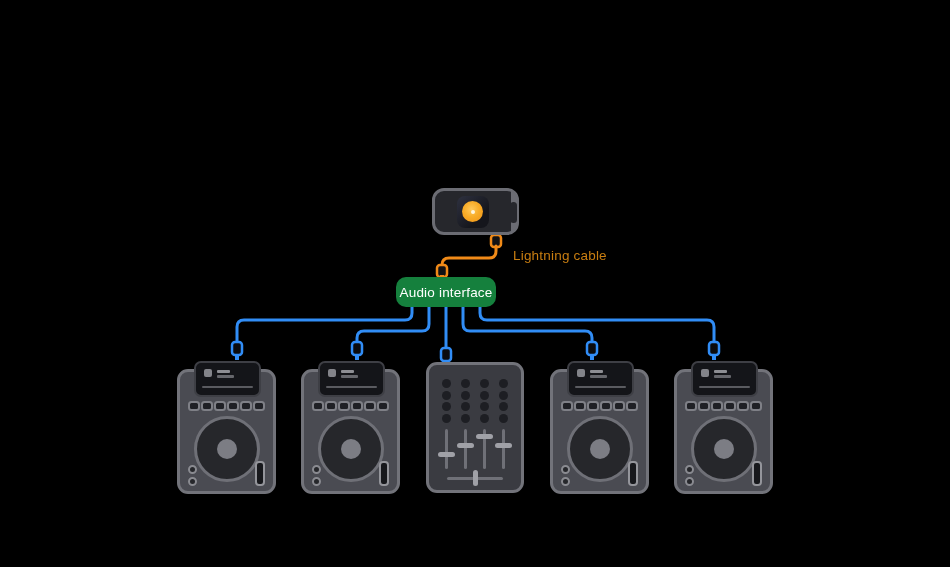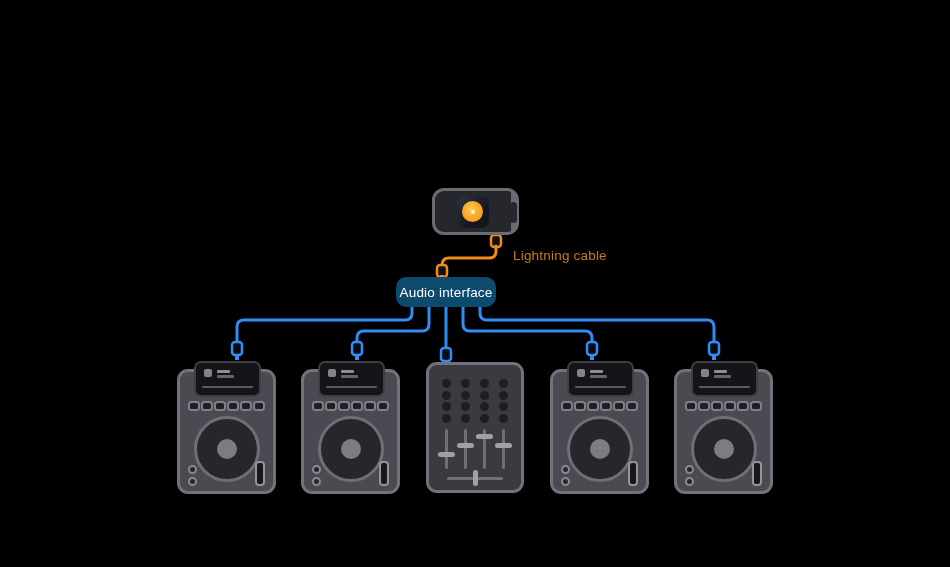--- a/index.html
+++ b/index.html
@@ -21,21 +21,21 @@
             width:32px;height:32px;border-radius:8px;
             background:linear-gradient(135deg,#2E3140 0%,#15161C 70%);
             display:flex;align-items:center;justify-content:center;}
   .record-disc{width:21px;height:21px;border-radius:50%;
                background:radial-gradient(circle at 45% 40%, #FFC95C 0%, #F8AC28 45%, #EF9114 100%);
                display:flex;align-items:center;justify-content:center;}
   .record-dot{width:4px;height:4px;border-radius:50%;background:#FFF6E0;}
 
   
   .audio-interface{position:absolute;left:396px;top:241px;width:100px;height:30px;
-                   background:#0c4a6e;border-radius:10px;color:#FFFFFF;font-size:13.5px;
+                   background:#15803d;border-radius:10px;color:#FFFFFF;font-size:13.5px;
                    display:flex;align-items:center;justify-content:center;z-index:3;
                    letter-spacing:.2px;}
   .cable-label{position:absolute;left:513px;top:212px;color:#C97E11;font-size:13.5px;
                z-index:3;letter-spacing:.2px;}
 
   
   .device{position:absolute;top:333px;width:99px;height:125px;background:#4A4B52;
           border:3px solid #72737A;border-radius:11px;z-index:2;}
   .deck-1{left:177px;} .deck-2{left:301px;} .deck-4{left:550px;} .deck-5{left:674px;}
   .mixer{position:absolute;left:426px;top:326px;width:98px;height:131px;background:#3A3B41;

